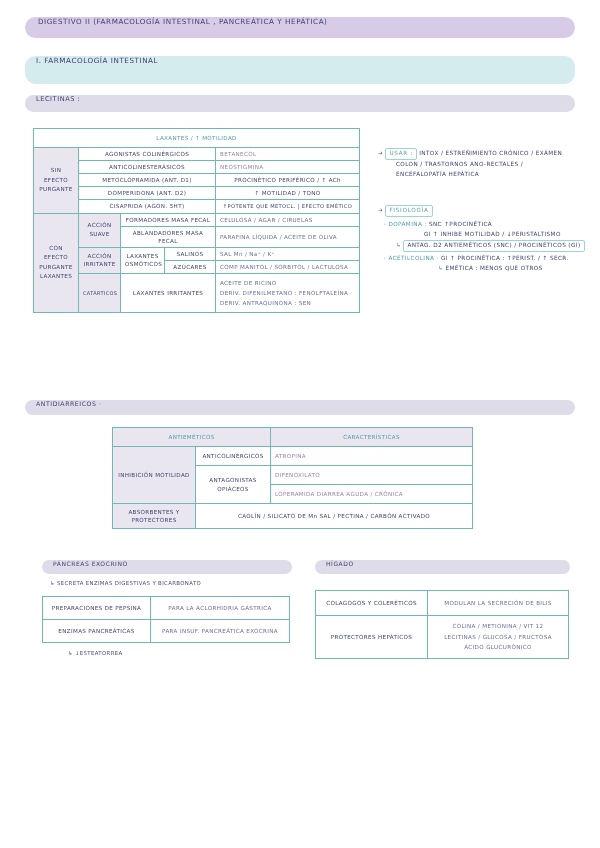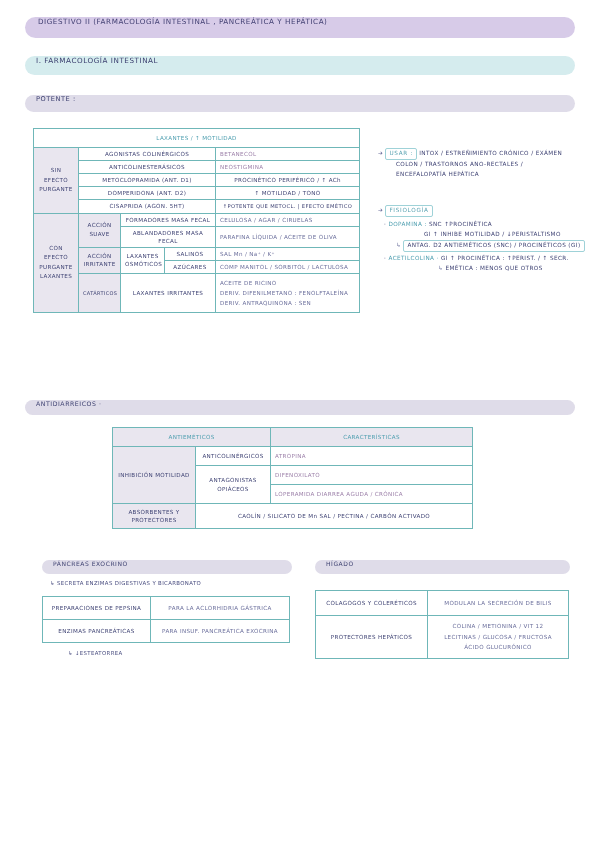--- a/index.html
+++ b/index.html
@@ -28,21 +28,21 @@
   .pill span { display: inline-block; }
 
   .pill-title {
     left: 25px; top: 17px; width: 550px; height: 21px;
     background: #d7cbe8;
     padding-left: 13px;
     font-size: 7.2px;
     color: #413f72;
   }
   .pill-section {
-    left: 25px; top: 56px; width: 550px; height: 19px;
+    left: 25px; top: 56px; width: 550px; height: 28px;
     background: #d5ecee;
     padding-left: 11px;
     font-size: 7.2px;
     color: #3c4070;
   }
   .pill-sub {
     left: 25px; top: 95px; width: 550px; height: 17px;
     background: #dfdce9;
     padding-left: 11px;
     font-size: 6.6px;
@@ -144,21 +144,21 @@
 
 <div class="pill pill-title">
   <span>DIGESTIVO II (FARMACOLOGÍA INTESTINAL , PANCREÁTICA Y HEPÁTICA)</span>
 </div>
 
 <div class="pill pill-section">
   <span>I. FARMACOLOGÍA INTESTINAL</span>
 </div>
 
 <div class="pill pill-sub">
-  <span>POTENTE :</span>
+  <span>LECITINAS :</span>
 </div>
 
 <div class="pill pill-sub2">
   <span>ANTIDIARREICOS ·</span>
 </div>
 
 <div class="pill pill-small" id="pancreas-banner">
   <span>PÁNCREAS EXOCRINO</span>
 </div>
 

